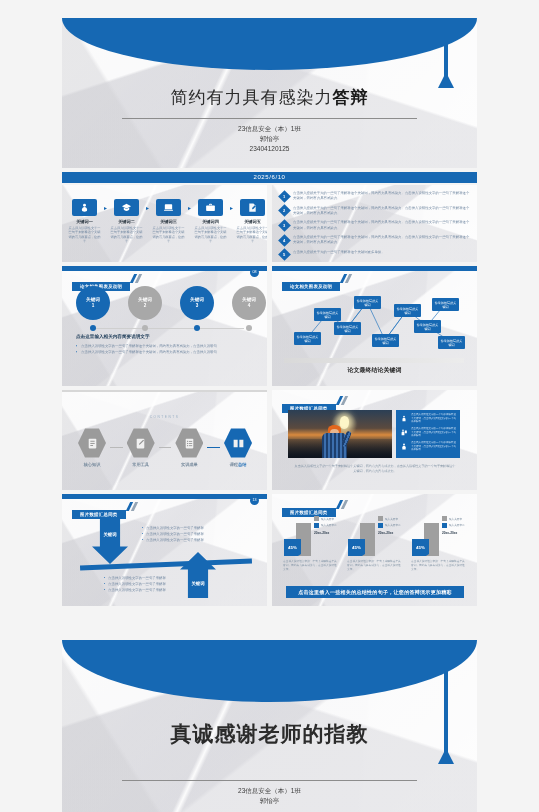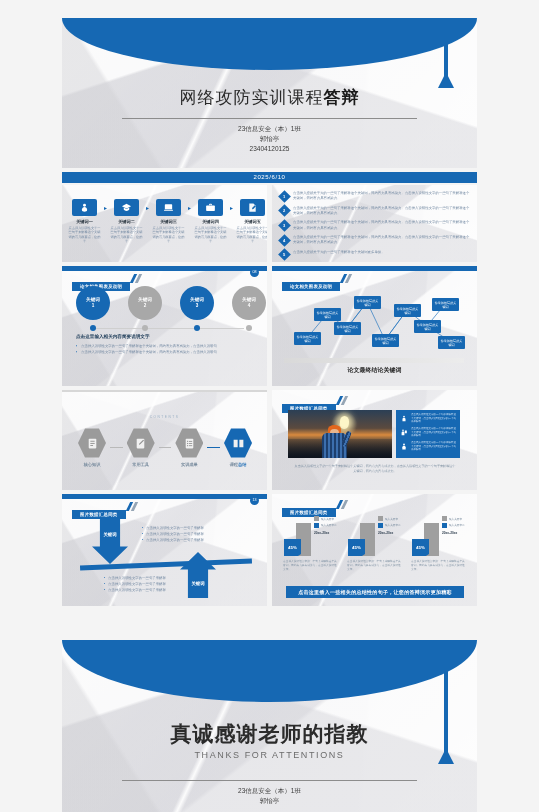--- a/index.html
+++ b/index.html
@@ -338,21 +338,21 @@
 <body>
 
 <div class="page">
 
   <div class="slide" id="title-slide">
     <div class="poly-bg"></div>
     <div class="cap-brim"></div>
     <div class="cap-tassel-cord"></div>
     <div class="cap-tassel"></div>
     <div class="title-main">
-      <span>网络攻防实训课程</span><span class="strong">答辩</span>
+      <span>简约有力具有感染力</span><span class="strong">答辩</span>
     </div>
     <div class="title-rule"></div>
     <div class="title-meta">
       <div>23信息安全（本）1班</div>
       <div>郭怡亭</div>
       <div>23404120125</div>
     </div>
   </div>
 
   <div class="slide" id="slide-1">
@@ -751,21 +751,20 @@
       </div>
     <div class="bars-banner">点击这里插入一些相关的总结性的句子，让您的答辩演示更加精彩</div>
   </div>
 
   <div class="slide" id="thanks-slide">
     <div class="poly-bg"></div>
     <div class="cap-brim-2"></div>
     <div class="cap-cord-2"></div>
     <div class="cap-tassel-2"></div>
     <div class="thanks-cn">真诚感谢老师的指教</div>
-    <div class="thanks-en">THANKS FOR ATTENTIONS</div>
     <div class="thanks-rule"></div>
     <div class="thanks-meta">
       <div>23信息安全（本）1班</div>
       <div>郭怡亭</div>
     </div>
   </div>
 
 </div>
 
 </body></html>

